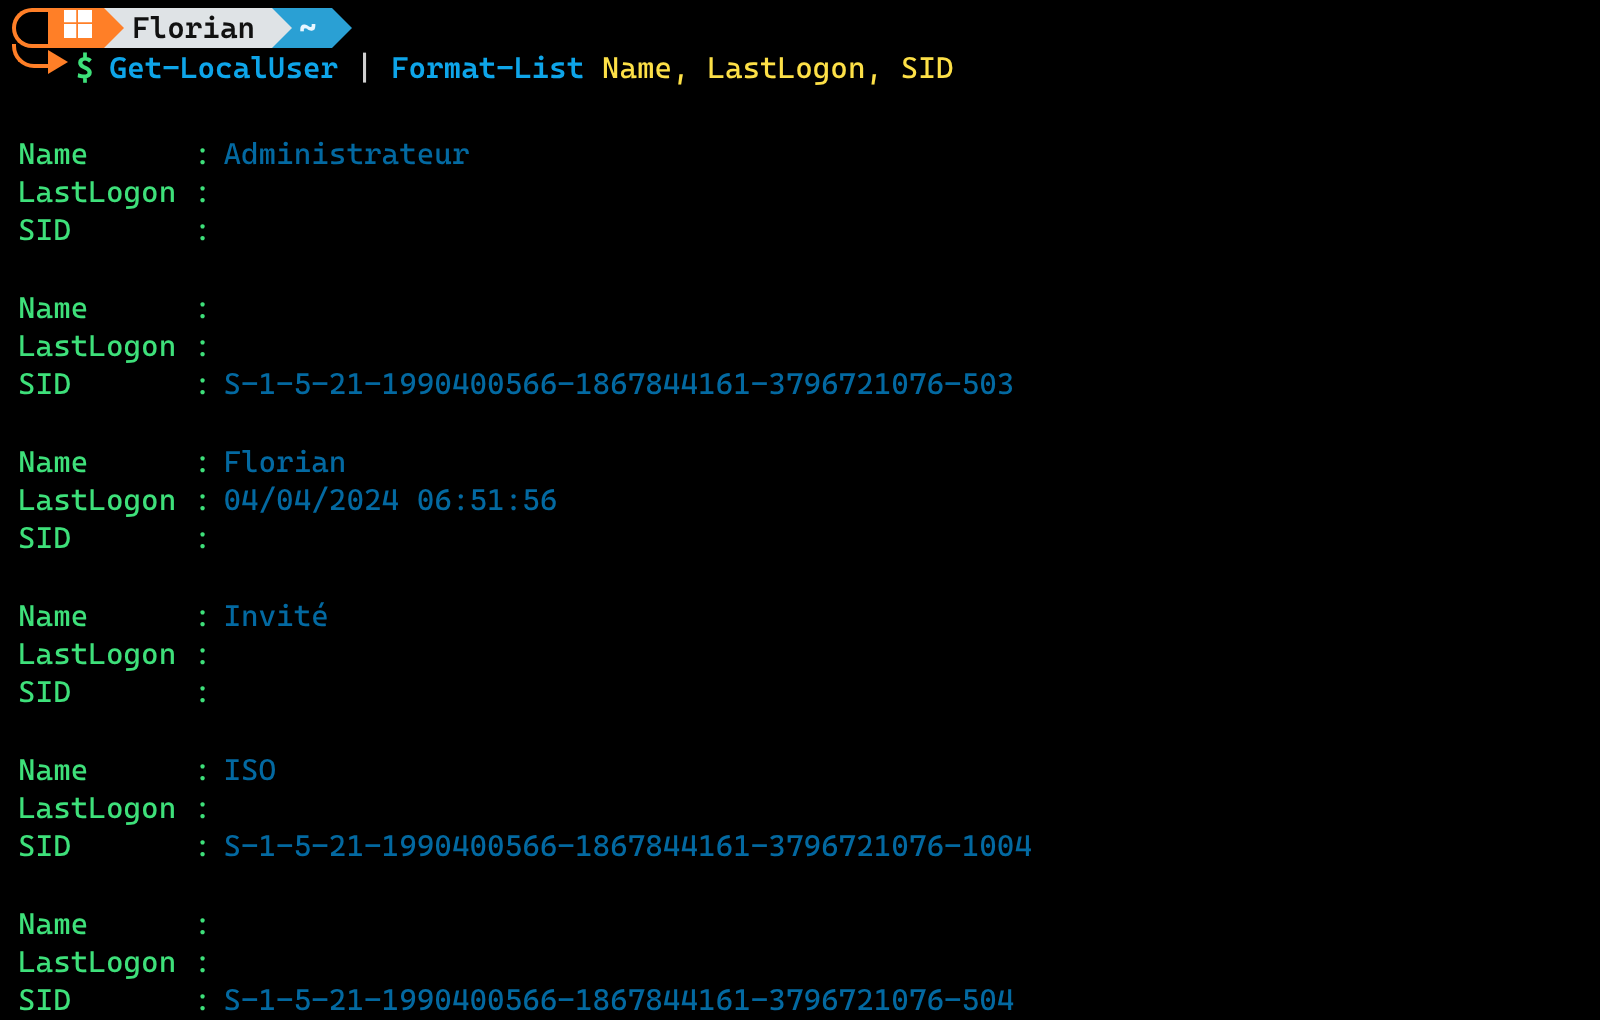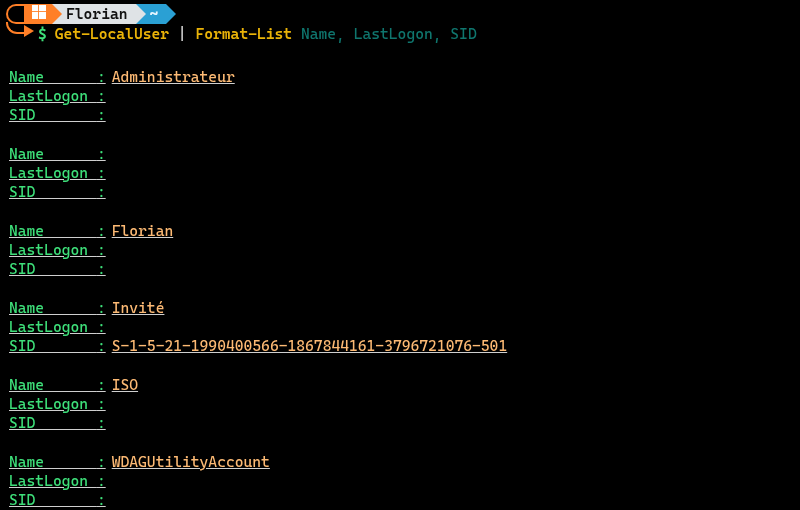--- a/index.html
+++ b/index.html
@@ -120,49 +120,48 @@
   }
   .cmd-caret svg { display:block; }
   .ps-sigil {
     color: #3ee07a;
     font-weight: 700;
     margin-right: 8px;
   }
   .cmd-text {
     white-space: pre;
   }
-  .tok-cmd { color: #eab308; font-weight: 600; }
+  .tok-cmd { color: #0ea5e9; font-weight: 600; }
   .tok-punct { color: #d0d0d0; }
-  .tok-arg { color: #0f766e; }
+  .tok-arg { color: #fde047; }
 
   
   .output {
     padding: 4px 4px 0 6px;
   }
   .block {
     margin-top: 20px;
   }
   .block:first-child {
     margin-top: 20px;
   }
   .line {
     display: flex;
     white-space: pre;
-    text-decoration: underline;
   }
   .label {
     color: #3ee07a;
     min-width: 82px;
   }
   .colon {
     color: #3ee07a;
     margin-right: 6px;
   }
   .value {
-    color: #fdba74;
+    color: #0369a1;
   }
 </style>
 </head>
 <body>
 
 <div class="terminal">
 
   <div class="prompt-row">
     <div class="ribbon-left"></div>
     <div class="seg seg-win">
@@ -199,37 +198,37 @@
 
   <div class="output" id="output">
       <div class="block">
         <div class="line"><span class="label">Name      </span><span class="colon">:</span><span class="value">Administrateur</span></div>
         <div class="line"><span class="label">LastLogon </span><span class="colon">:</span><span class="value"></span></div>
         <div class="line"><span class="label">SID       </span><span class="colon">:</span></div>
       </div>
       <div class="block">
         <div class="line"><span class="label">Name      </span><span class="colon">:</span></div>
         <div class="line"><span class="label">LastLogon </span><span class="colon">:</span><span class="value"></span></div>
+        <div class="line"><span class="label">SID       </span><span class="colon">:</span><span class="value">S-1-5-21-1990400566-1867844161-3796721076-503</span></div>
+      </div>
+      <div class="block">
+        <div class="line"><span class="label">Name      </span><span class="colon">:</span><span class="value">Florian</span></div>
+        <div class="line"><span class="label">LastLogon </span><span class="colon">:</span><span class="value">04/04/2024 06:51:56</span></div>
         <div class="line"><span class="label">SID       </span><span class="colon">:</span></div>
       </div>
       <div class="block">
-        <div class="line"><span class="label">Name      </span><span class="colon">:</span><span class="value">Florian</span></div>
-        <div class="line"><span class="label">LastLogon </span><span class="colon">:</span></div>
+        <div class="line"><span class="label">Name      </span><span class="colon">:</span><span class="value">Invité</span></div>
+        <div class="line"><span class="label">LastLogon </span><span class="colon">:</span><span class="value"></span></div>
         <div class="line"><span class="label">SID       </span><span class="colon">:</span></div>
-      </div>
-      <div class="block">
-        <div class="line"><span class="label">Name      </span><span class="colon">:</span><span class="value">Invité</span></div>
-        <div class="line"><span class="label">LastLogon </span><span class="colon">:</span><span class="value"></span></div>
-        <div class="line"><span class="label">SID       </span><span class="colon">:</span><span class="value">S-1-5-21-1990400566-1867844161-3796721076-501</span></div>
       </div>
       <div class="block">
         <div class="line"><span class="label">Name      </span><span class="colon">:</span><span class="value">ISO</span></div>
         <div class="line"><span class="label">LastLogon </span><span class="colon">:</span></div>
-        <div class="line"><span class="label">SID       </span><span class="colon">:</span></div>
-      </div>
-      <div class="block">
-        <div class="line"><span class="label">Name      </span><span class="colon">:</span><span class="value">WDAGUtilityAccount</span></div>
-        <div class="line"><span class="label">LastLogon </span><span class="colon">:</span><span class="value"></span></div>
-        <div class="line"><span class="label">SID       </span><span class="colon">:</span></div>
+        <div class="line"><span class="label">SID       </span><span class="colon">:</span><span class="value">S-1-5-21-1990400566-1867844161-3796721076-1004</span></div>
+      </div>
+      <div class="block">
+        <div class="line"><span class="label">Name      </span><span class="colon">:</span></div>
+        <div class="line"><span class="label">LastLogon </span><span class="colon">:</span><span class="value"></span></div>
+        <div class="line"><span class="label">SID       </span><span class="colon">:</span><span class="value">S-1-5-21-1990400566-1867844161-3796721076-504</span></div>
       </div>
     </div>
 
 </div>
 
 </body></html>

